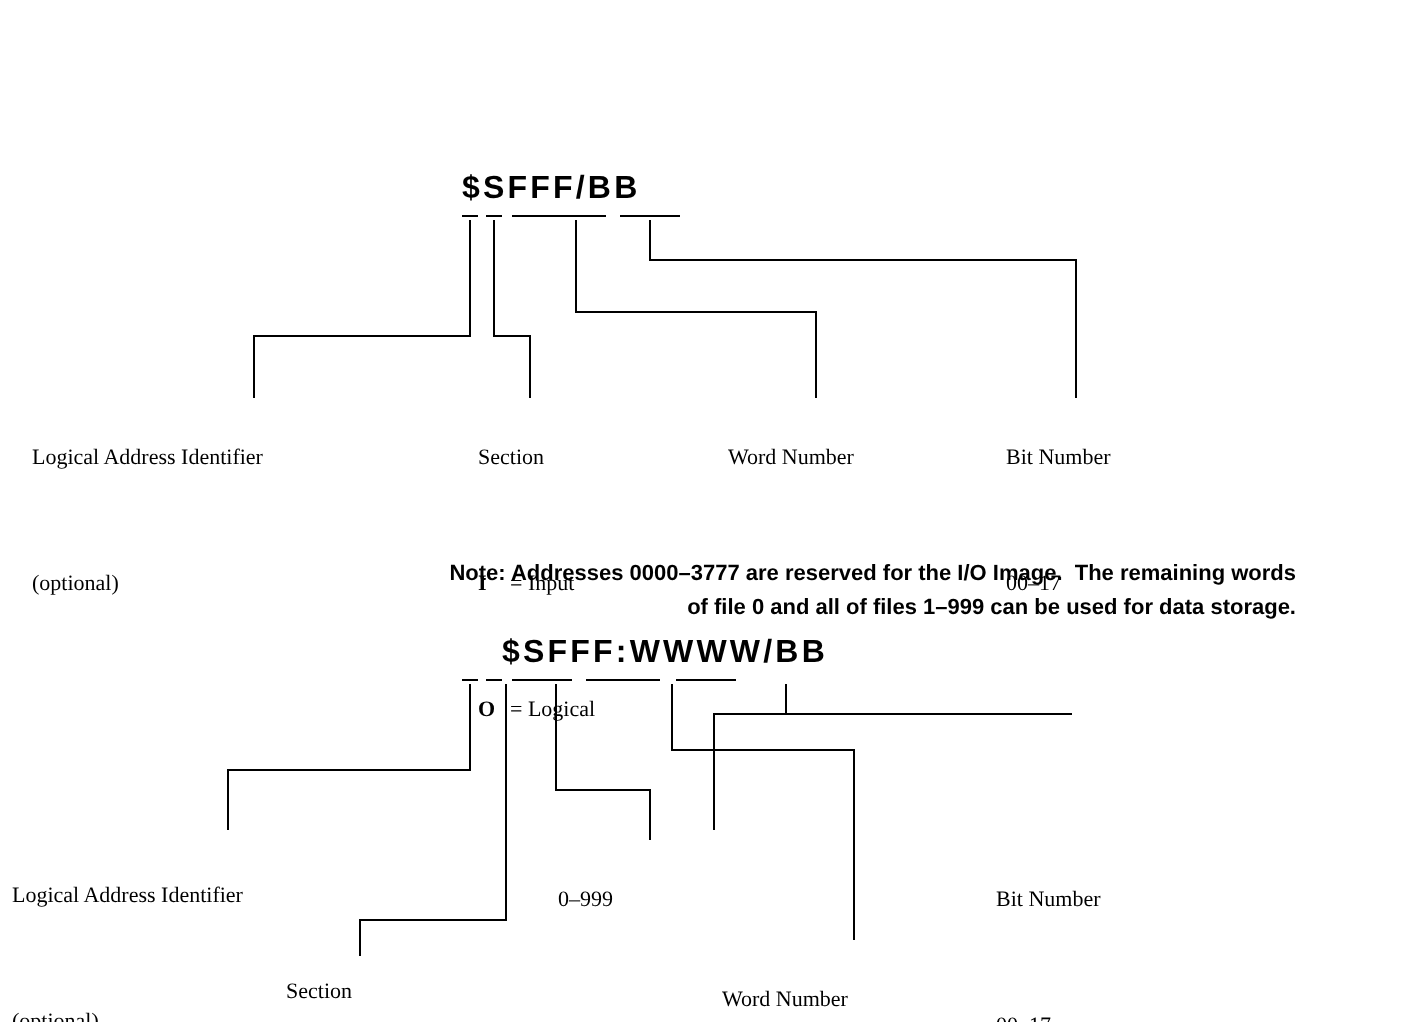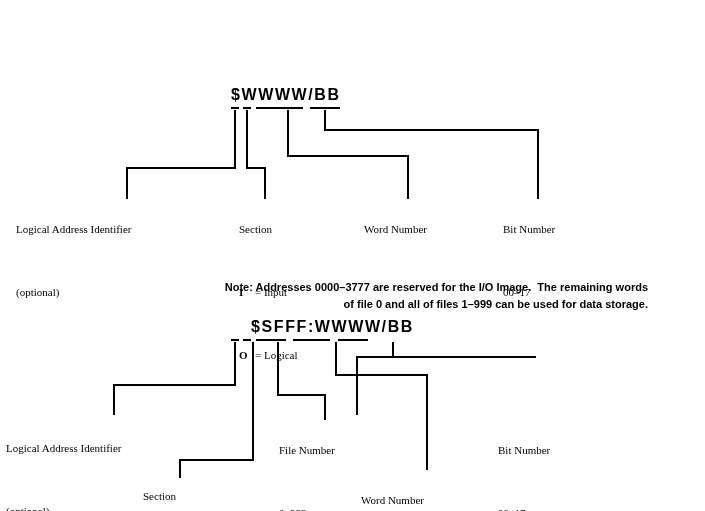--- a/index.html
+++ b/index.html
@@ -96,21 +96,21 @@
       <path d="M253,342 V460 H180 V478"></path>
 
       <path d="M278,342 V395 H325 V420"></path>
 
       <path d="M336,342 V375 H427 V470"></path>
 
       <path d="M393,342 V357 H536,357 V415"></path>
     </g>
   </svg>
 
-  <div class="fmt" style="left:231px; top:86px;">$WWWW/BB</div>
+  <div class="fmt" style="left:231px; top:86px;">$SFFF/BB</div>
 
   <div class="label" style="left:16px; top:177px; width:230px;">
     <span class="sub">Logical Address Identifier</span>
     <span class="sub">(optional)</span>
   </div>
 
   <div class="label" style="left:239px; top:177px; width:120px;">
     <span class="secline">Section</span>
     <span class="secline"><span class="io-key">I</span><span>= Input</span></span>
     <span class="secline"><span class="io-key">O</span><span>= Logical</span></span>
@@ -137,21 +137,20 @@
     <span class="sub">(optional)</span>
   </div>
 
   <div class="label" style="left:143px; top:444px; width:140px;">
     <span class="secline">Section</span>
     
     
   </div>
 
   <div class="label" style="left:279px; top:398px; width:130px;">
-    <span class="sub">File Number</span>
     <span class="sub">0–999</span>
   </div>
 
   <div class="label" style="left:361px; top:448px; width:140px;">
     <span class="sub">Word Number</span>
     
   </div>
 
   <div class="label" style="left:498px; top:398px; width:120px;">
     <span class="sub">Bit Number</span>

